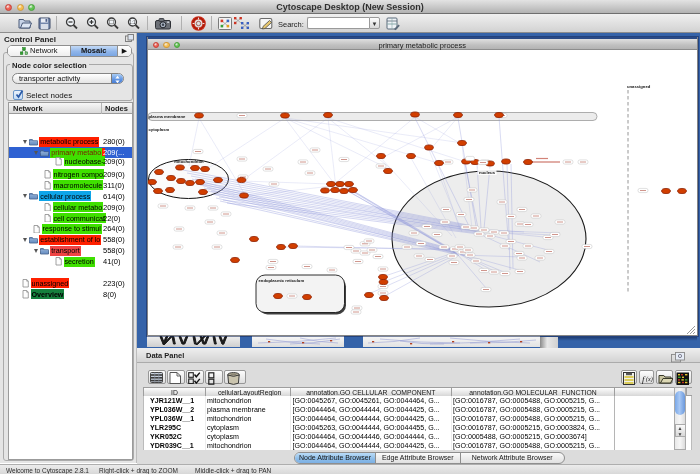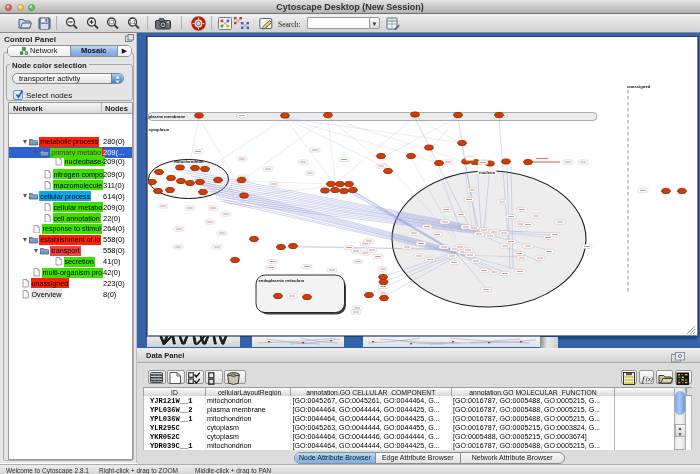--- a/index.html
+++ b/index.html
@@ -5,21 +5,21 @@
  font-family:"Liberation Sans",sans-serif;-webkit-font-smoothing:antialiased;}
 .abs{position:absolute;}
 #page{position:relative;width:700px;height:474px;overflow:hidden;}
 #titlebar{left:0;top:0;width:700px;height:14px;
  background:linear-gradient(#e3e3e3,#cdcdcd 45%,#b2b2b2);border-bottom:1px solid #6f6f6f;}
 #titlebar .t{width:100%;text-align:center;font-size:9px;font-weight:bold;color:#303030;line-height:14px;}
 .tl{border-radius:50%;width:7px;height:7px;top:3.5px;}
 #toolbar{left:0;top:14px;width:700px;height:19px;
  background:linear-gradient(#f0f0f0,#d2d2d2);border-bottom:1px solid #8d8d8d;}
 .sep{top:16px;width:1px;height:14px;background:#b0b0b0;}
-#search-lbl{font-size:7.5px;color:#222;top:19.5px;font-family:Liberation Serif, serif;}
+#search-lbl{font-size:7.5px;color:#222;top:19.5px;}
 #search-box{left:307px;top:17px;width:62px;height:12px;background:#fff;border:1px solid #9a9a9a;border-right:none;border-radius:2px 0 0 2px;}
 #search-drop{left:369px;top:17px;width:11px;height:12px;background:linear-gradient(#fdfdfd,#d8d8d8);border:1px solid #9a9a9a;border-radius:0 2px 2px 0;font-size:6px;color:#333;text-align:center;line-height:12px;}
 #cpanel{left:0;top:33px;width:137px;height:430px;background:#e5e5e5;border-right:1px solid #bdbdbd;}
 #cp-title{left:4px;top:35px;font-size:8px;font-weight:bold;color:#1d1d1d;}
 #cp-pane{left:3px;top:52px;width:131px;height:409px;border:1px solid #ababab;border-radius:3px;}
 #cp-tabs{left:7px;top:45px;width:125px;height:11.5px;background:#fff;border:1px solid #8f8f8f;border-radius:5px;overflow:hidden;display:flex;}
 .seg{height:100%;font-size:7.5px;color:#111;display:flex;align-items:center;justify-content:center;}
 #grpbox{left:6px;top:64px;width:127px;height:37px;border:1px solid #a8a8a8;border-radius:3px;}
 #grpbox-t{left:10px;top:60.8px;font-size:7.6px;font-weight:bold;color:#1d1d1d;background:#e5e5e5;padding:0 2px;}
 #dd{left:12px;top:73px;width:112px;height:11px;border:1px solid #858585;border-radius:5.5px;background:linear-gradient(#ffffff,#e4e4e4);overflow:hidden;}
@@ -38,21 +38,21 @@
 #frame-tb{left:0;top:0;width:548.5px;height:13.5px;background:linear-gradient(#dfdfdf,#c0c0c0 60%,#b3b3b3);border-top:2px solid #2a4a85;border-bottom:1px solid #8d8d8d;}
 #frame-tb .t{width:100%;text-align:center;font-size:7.5px;color:#1c1c1c;line-height:14px;}
 .ftl{border-radius:50%;width:6.3px;height:6.3px;top:3.2px;}
 #canvas{left:0;top:14.5px;width:548.5px;height:284px;background:#fff;overflow:hidden;}
 #dpanel{left:137px;top:348px;width:563px;height:115.5px;background:#dcdcdc;}
 #dp-tb{left:0;top:0;width:563px;height:15px;background:linear-gradient(#efefef,#d3d3d3);border-bottom:1px solid #ababab;}
 #dp-tb .t{position:absolute;left:9px;top:3px;font-size:7.5px;font-weight:bold;color:#1d1d1d;}
 .dbtn{border:1px solid #979797;border-radius:2px;background:linear-gradient(#fcfcfc,#dedede);top:22px;height:14px;}
 .hcell{position:absolute;top:0;height:9px;background:linear-gradient(#fdfdfd,#d2d2d2);border-right:1px solid #9e9e9e;font-size:6.8px;color:#151515;text-align:center;line-height:9.5px;overflow:hidden;}
 .drow{position:absolute;left:6px;width:531px;height:9px;font-size:7.1px;color:#000;white-space:nowrap;}
-.drow b{position:absolute;left:7px;font-weight:bold;font-family:Liberation Mono, monospace;}
+.drow b{position:absolute;left:7px;font-weight:bold;}
 .drow .c2{position:absolute;left:64px;}
 .drow .c3{position:absolute;left:149.5px;}
 .drow .c4{position:absolute;left:310px;}
 .tabseg{height:100%;font-size:7px;color:#151515;display:flex;align-items:center;justify-content:center;border-left:1px solid #8e8e8e;}
 #statusbar{left:0;top:463.5px;width:700px;height:10.5px;background:linear-gradient(#ececec,#d8d8d8);border-top:1px solid #aeaeae;font-size:6.5px;color:#2c2c2c;}
 #statusbar span{position:absolute;top:2px;}
 </style></head><body>
 <div id="page">
 <div id="titlebar" class="abs">
       <div class="t">Cytoscape Desktop (New Session)</div>
@@ -259,21 +259,21 @@
         </svg>
         <span class="lab" style="background:#3fe000;">cellular metabo</span>
         <span class="num">209(0)</span>
       </div>
       <div class="trow" style="top:109.6px;">
         <span style="width:35px;flex:none"></span>
         <svg width="7" height="8.5" viewBox="0 0 7 8.5" style="flex:none;margin-right:1.5px">
           <path d="M1 0.5 L4.7 0.5 L6.3 2.2 L6.3 8 L1 8 Z" fill="#fdfdfd" stroke="#8a8a8a" stroke-width="0.8"></path>
           <path d="M4.7 0.5 L4.7 2.2 L6.3 2.2" fill="none" stroke="#8a8a8a" stroke-width="0.7"></path>
         </svg>
-        <span class="lab" style="background:#3fe000;">cell annotation</span>
+        <span class="lab" style="background:#3fe000;">cell communicat</span>
         <span class="num">22(0)</span>
       </div>
       <div class="trow" style="top:120.5px;">
         <span style="width:24px;flex:none"></span>
         <svg width="7" height="8.5" viewBox="0 0 7 8.5" style="flex:none;margin-right:1.5px">
           <path d="M1 0.5 L4.7 0.5 L6.3 2.2 L6.3 8 L1 8 Z" fill="#fdfdfd" stroke="#8a8a8a" stroke-width="0.8"></path>
           <path d="M4.7 0.5 L4.7 2.2 L6.3 2.2" fill="none" stroke="#8a8a8a" stroke-width="0.7"></path>
         </svg>
         <span class="lab" style="background:#3fe000;">response to stimul</span>
         <span class="num">264(0)</span>
@@ -300,45 +300,36 @@
       </div>
       <div class="trow" style="top:153.2px;">
         <span style="width:46px;flex:none"></span>
         <svg width="7" height="8.5" viewBox="0 0 7 8.5" style="flex:none;margin-right:1.5px">
           <path d="M1 0.5 L4.7 0.5 L6.3 2.2 L6.3 8 L1 8 Z" fill="#fdfdfd" stroke="#8a8a8a" stroke-width="0.8"></path>
           <path d="M4.7 0.5 L4.7 2.2 L6.3 2.2" fill="none" stroke="#8a8a8a" stroke-width="0.7"></path>
         </svg>
         <span class="lab" style="background:#3fe000;">secretion</span>
         <span class="num">41(0)</span>
       </div>
-      <div class="trow" style="top:164.1px;">
-        <span style="width:24px;flex:none"></span>
-        <svg width="7" height="8.5" viewBox="0 0 7 8.5" style="flex:none;margin-right:1.5px">
-          <path d="M1 0.5 L4.7 0.5 L6.3 2.2 L6.3 8 L1 8 Z" fill="#fdfdfd" stroke="#8a8a8a" stroke-width="0.8"></path>
-          <path d="M4.7 0.5 L4.7 2.2 L6.3 2.2" fill="none" stroke="#8a8a8a" stroke-width="0.7"></path>
-        </svg>
-        <span class="lab" style="background:#3fe000;">multi-organism pro</span>
-        <span class="num">42(0)</span>
-      </div>
       <div class="trow" style="top:175.0px;">
         <span style="width:13px;flex:none"></span>
         <svg width="7" height="8.5" viewBox="0 0 7 8.5" style="flex:none;margin-right:1.5px">
           <path d="M1 0.5 L4.7 0.5 L6.3 2.2 L6.3 8 L1 8 Z" fill="#fdfdfd" stroke="#8a8a8a" stroke-width="0.8"></path>
           <path d="M4.7 0.5 L4.7 2.2 L6.3 2.2" fill="none" stroke="#8a8a8a" stroke-width="0.7"></path>
         </svg>
         <span class="lab" style="background:#ff2000;">unassigned</span>
         <span class="num">223(0)</span>
       </div>
       <div class="trow" style="top:185.9px;">
         <span style="width:13px;flex:none"></span>
         <svg width="7" height="8.5" viewBox="0 0 7 8.5" style="flex:none;margin-right:1.5px">
           <path d="M1 0.5 L4.7 0.5 L6.3 2.2 L6.3 8 L1 8 Z" fill="#fdfdfd" stroke="#8a8a8a" stroke-width="0.8"></path>
           <path d="M4.7 0.5 L4.7 2.2 L6.3 2.2" fill="none" stroke="#8a8a8a" stroke-width="0.7"></path>
         </svg>
-        <span class="lab" style="background:#e5e5e5;">Overview</span>
+        <span class="lab" style="background:#15803d;font-weight:bold;">Overview</span>
         <span class="num">8(0)</span>
       </div>
     </div>
     <div id="desktop" class="abs"></div>
     <div class="abs" style="left:137px;top:33px;width:563px;height:315px;overflow:hidden">
       <div class="abs" style="left:10px;top:302px;width:93px;height:12px;background:linear-gradient(#f2f2f2,#cfcfcf)"></div>
       <div class="abs" style="left:115px;top:302.5px;width:92px;height:11px;background:linear-gradient(#f8f8f8,#dedede)"></div>
       <div class="abs" style="left:226px;top:301.5px;width:177px;height:12px;background:linear-gradient(#f8f8f8,#e2e2e2)"></div>
       <div class="abs" style="left:403px;top:304px;width:18px;height:11px;background:linear-gradient(90deg,#8a8a8a,#e8e8e8 40%,#d0d0d0)"></div>
       <div class="abs" style="left:421px;top:304px;width:139px;height:11px;background:linear-gradient(#1e3c72,#3563a9 35%,#3563a9)"></div>
@@ -378,20 +369,26 @@
           <rect x="330" y="5" width="2.2" height="1.4"></rect>
           <rect x="372" y="6" width="2.2" height="1.4"></rect>
           <rect x="410" y="8" width="2.2" height="1.4"></rect>
           <rect x="452" y="6" width="2.2" height="1.4"></rect>
           <rect x="488" y="7" width="2.2" height="1.4"></rect>
           <rect x="520" y="6" width="2.2" height="1.4"></rect>
         </g>
       </svg>
     </div>
     <div id="frame" class="abs">
+      <div id="frame-tb" class="abs">
+        <div class="t">primary metabolic process</div>
+        <div class="abs ftl" style="left:5px;background:radial-gradient(circle at 35% 30%, #ffffffbb 0%, #ee6156 50%, #ee6156);border:0.5px solid #c93f34;"></div>
+        <div class="abs ftl" style="left:15.3px;background:radial-gradient(circle at 35% 30%, #ffffffbb 0%, #f6be4f 50%, #f6be4f);border:0.5px solid #d29a3a;"></div>
+        <div class="abs ftl" style="left:25.6px;background:radial-gradient(circle at 35% 30%, #ffffffbb 0%, #62c454 50%, #62c454);border:0.5px solid #45a338;"></div>
+      </div>
       <div id="canvas" class="abs">
         <svg class="abs" style="left:0;top:0" width="548.5" height="284" viewBox="148 51 548.5 284">
           <rect x="148" y="112.5" width="449" height="8" rx="4" fill="#ececec" stroke="#9a9a9a" stroke-width="0.8"></rect>
           <ellipse cx="188.5" cy="179" rx="40" ry="19.5" fill="#fbfbfb" stroke="#111" stroke-width="1"></ellipse>
           <ellipse cx="489" cy="239" rx="97" ry="68" fill="#ededed" stroke="#1a1a1a" stroke-width="1.1"></ellipse>
           <rect x="258.5" y="277.5" width="87.5" height="37" rx="9" fill="#000" opacity="0.75"></rect>
           <rect x="256" y="275" width="88.5" height="37.5" rx="9" fill="#f3f3f3" stroke="#1a1a1a" stroke-width="0.9"></rect>
           <line x1="628" y1="90" x2="628" y2="292" stroke="#8a8a8a" stroke-width="0.9" stroke-dasharray="3.5,2.5"></line>
           <line x1="183" y1="170" x2="468" y2="225" stroke="#8a92d8" stroke-width="0.62" opacity="0.6"></line>
           <line x1="187" y1="173" x2="469" y2="226" stroke="#8a92d8" stroke-width="0.62" opacity="0.6"></line>

